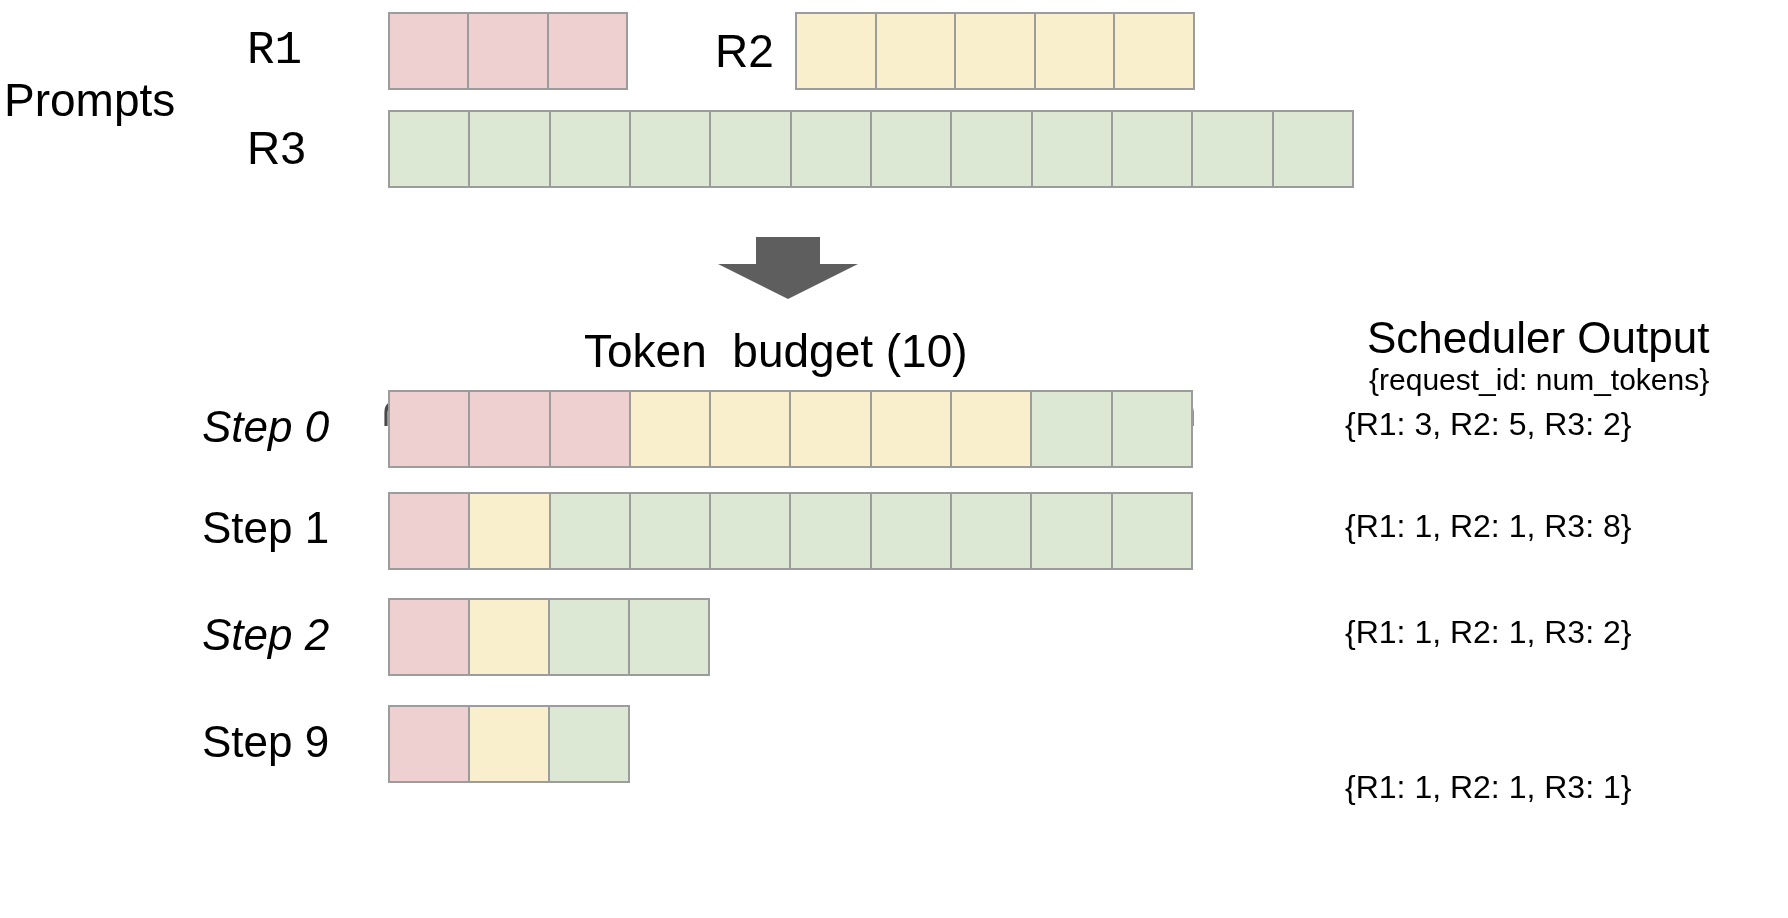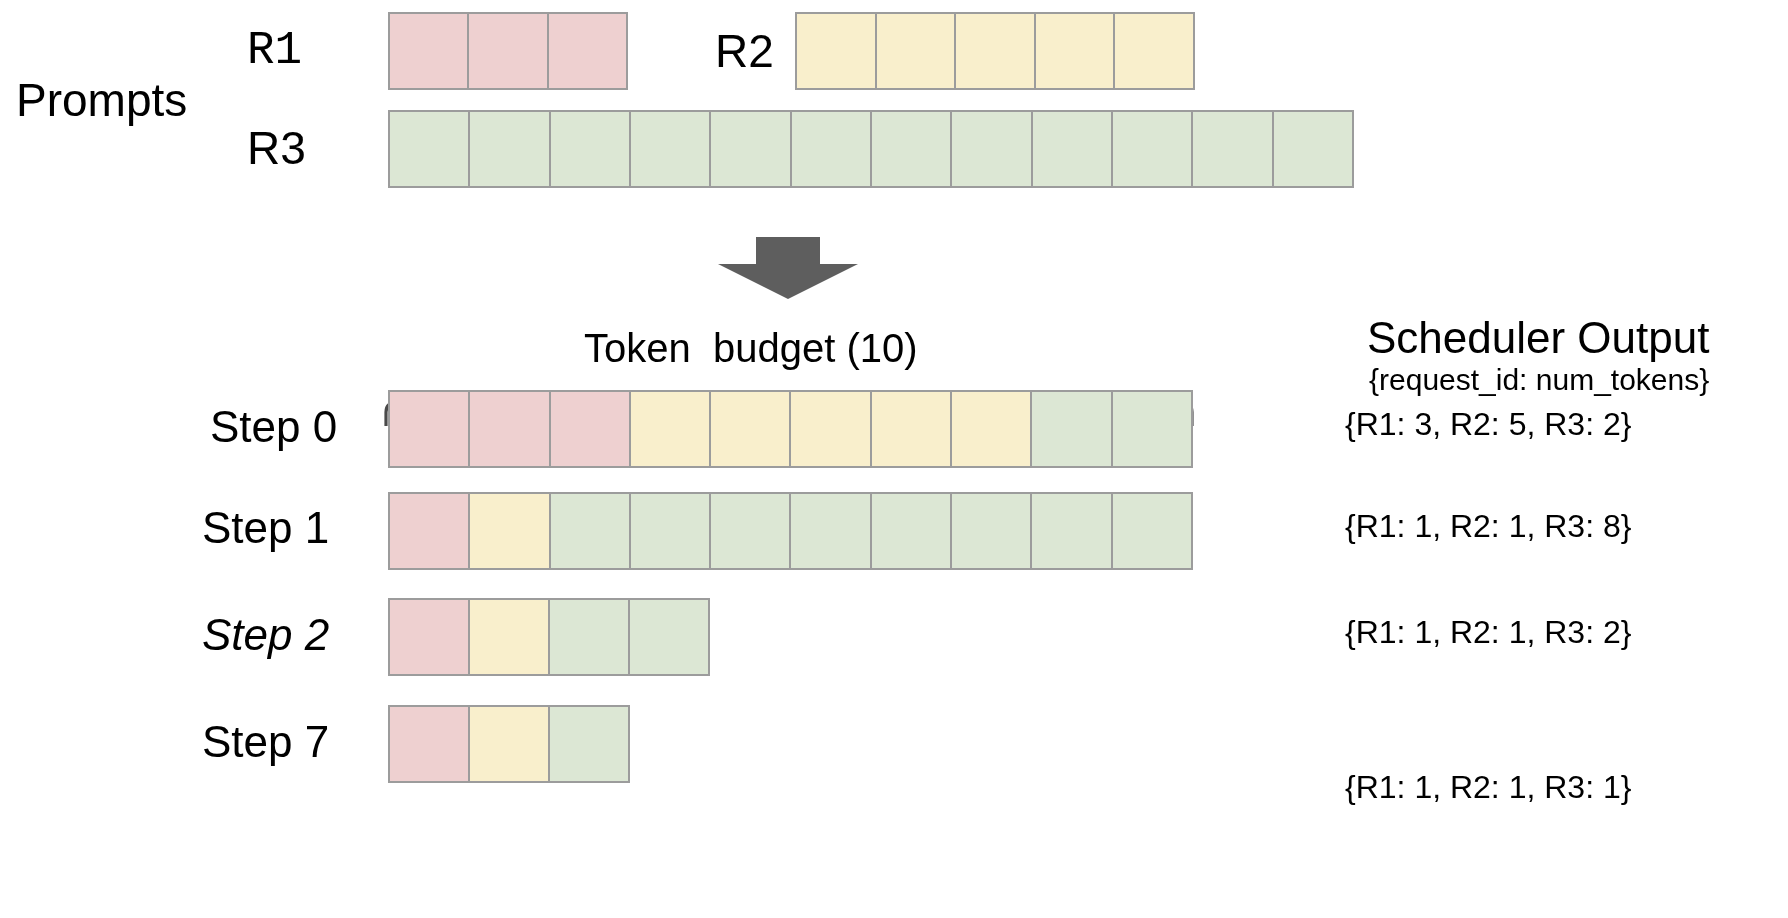--- a/index.html
+++ b/index.html
@@ -26,21 +26,21 @@
   
   .lbl {
     font-size: 46px;
     line-height: 1;
     white-space: pre;
     color: #000;
   }
   .lbl-prompts { font-size: 46px; }
   .lbl-req     { font-size: 46px; }
   .lbl-step    { font-size: 44px; }
-  .lbl-budget  { font-size: 40px; }
+  .lbl-budget  { font-size: 46px; }
   .lbl-schedhead { font-size: 44px; }
   .lbl-schedsub  { font-size: 30px; }
   .lbl-out     { font-size: 32px; }
 
   
   .strip {
     position: absolute;
     display: flex;
     box-sizing: border-box;
     border: 2px solid #9c9c9c;
@@ -60,21 +60,21 @@
   .arrow-wrap { position: absolute; }
 
   
   .brace-wrap { position: absolute; }
 </style>
 </head>
 <body>
 
 <div id="stage">
 
-  <div class="abs lbl lbl-prompts" style="left:16px; top:77px;">Prompts</div>
+  <div class="abs lbl lbl-prompts" style="left:4px; top:77px;">Prompts</div>
 
   <div class="abs lbl lbl-req" style="left:247px; top:28px;font-family:Liberation Mono, monospace;">R1</div>
 
   <div class="strip" id="prompt-strip-r1" style="left:388px; top:12px; width:240px; height:78px;">
       <div class="cell c-r1" style="flex: 1 1 0px;"></div>
       <div class="cell c-r1" style="flex: 1 1 0px;"></div>
       <div class="cell c-r1" style="flex: 1 1 0px;"></div>
     </div>
 
   <div class="abs lbl lbl-req" style="left:715px; top:28px;">R2</div>
@@ -114,21 +114,21 @@
 
   <div class="brace-wrap" style="left:384px; top:390px; width:810px; height:36px;">
     <svg width="810" height="36" viewBox="0 0 810 36" xmlns="http://www.w3.org/2000/svg">
       <path d="M2,36 L2,22 Q2,12 14,12 L392,12 Q402,12 405,2 Q408,12 418,12 L796,12 Q808,12 808,22 L808,36" fill="none" stroke="#4a4a4a" stroke-width="3.2" stroke-linecap="round" stroke-linejoin="round"></path>
     </svg>
   </div>
 
   <div class="abs lbl lbl-schedhead" style="left:1367px; top:316px;">Scheduler Output</div>
   <div class="abs lbl lbl-schedsub" style="left:1369px; top:365px;">{request_id: num_tokens}</div>
 
-  <div class="abs lbl lbl-step" style="left:210px; top:405px;">Step 0</div>
+  <div class="abs lbl lbl-step" style="left:202px; top:405px;font-style:italic;">Step 0</div>
   <div class="strip" id="step-strip-0" style="left:388px; top:390px; width:805px; height:78px;">
       <div class="cell c-r1" style="flex: 1 1 0px;"></div>
       <div class="cell c-r1" style="flex: 1 1 0px;"></div>
       <div class="cell c-r1" style="flex: 1 1 0px;"></div>
       <div class="cell c-r2" style="flex: 1 1 0px;"></div>
       <div class="cell c-r2" style="flex: 1 1 0px;"></div>
       <div class="cell c-r2" style="flex: 1 1 0px;"></div>
       <div class="cell c-r2" style="flex: 1 1 0px;"></div>
       <div class="cell c-r2" style="flex: 1 1 0px;"></div>
       <div class="cell c-r3" style="flex: 1 1 0px;"></div>
@@ -153,21 +153,21 @@
 
   <div class="abs lbl lbl-step" style="left:202px; top:613px;font-style:italic;">Step 2</div>
   <div class="strip" id="step-strip-2" style="left:388px; top:598px; width:322px; height:78px;">
       <div class="cell c-r1" style="flex: 1 1 0px;"></div>
       <div class="cell c-r2" style="flex: 1 1 0px;"></div>
       <div class="cell c-r3" style="flex: 1 1 0px;"></div>
       <div class="cell c-r3" style="flex: 1 1 0px;"></div>
     </div>
   <div class="abs lbl lbl-out" style="left:1345px; top:616px;">{R1: 1, R2: 1, R3: 2}</div>
 
-  <div class="abs lbl lbl-step" style="left:202px; top:720px;">Step 7</div>
+  <div class="abs lbl lbl-step" style="left:202px; top:720px;">Step 9</div>
   <div class="strip" id="step-strip-3" style="left:388px; top:705px; width:242px; height:78px;">
       <div class="cell c-r1" style="flex: 1 1 0px;"></div>
       <div class="cell c-r2" style="flex: 1 1 0px;"></div>
       <div class="cell c-r3" style="flex: 1 1 0px;"></div>
     </div>
   <div class="abs lbl lbl-out" style="left:1345px; top:723px;margin-top:48px;">{R1: 1, R2: 1, R3: 1}</div>
 
 </div>
 
 </body></html>

